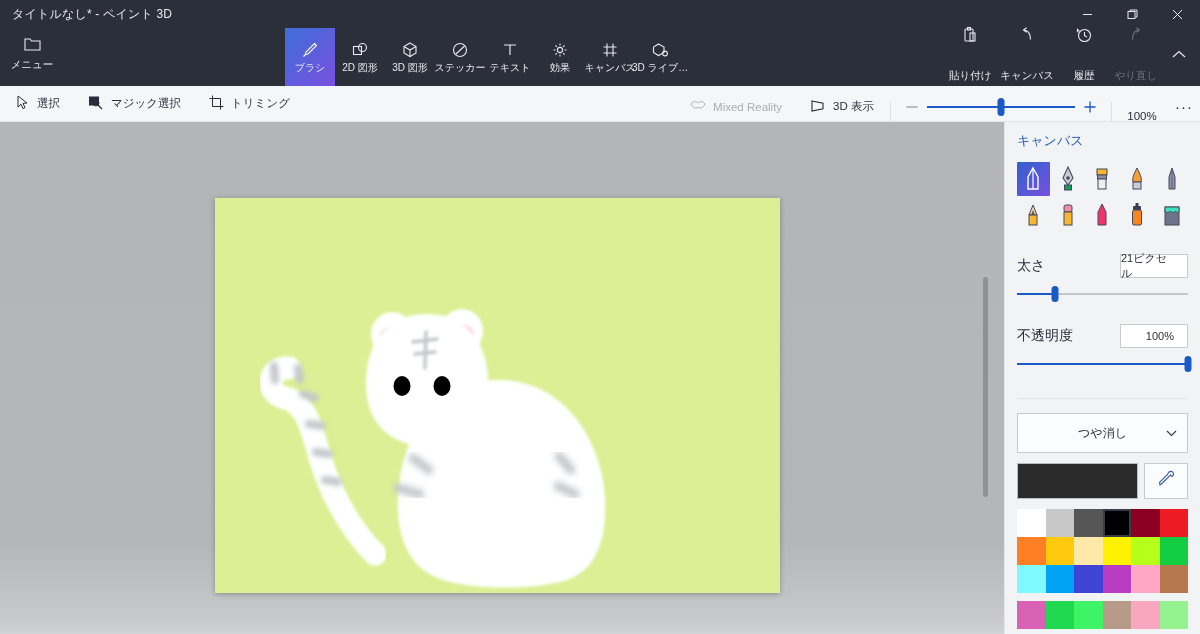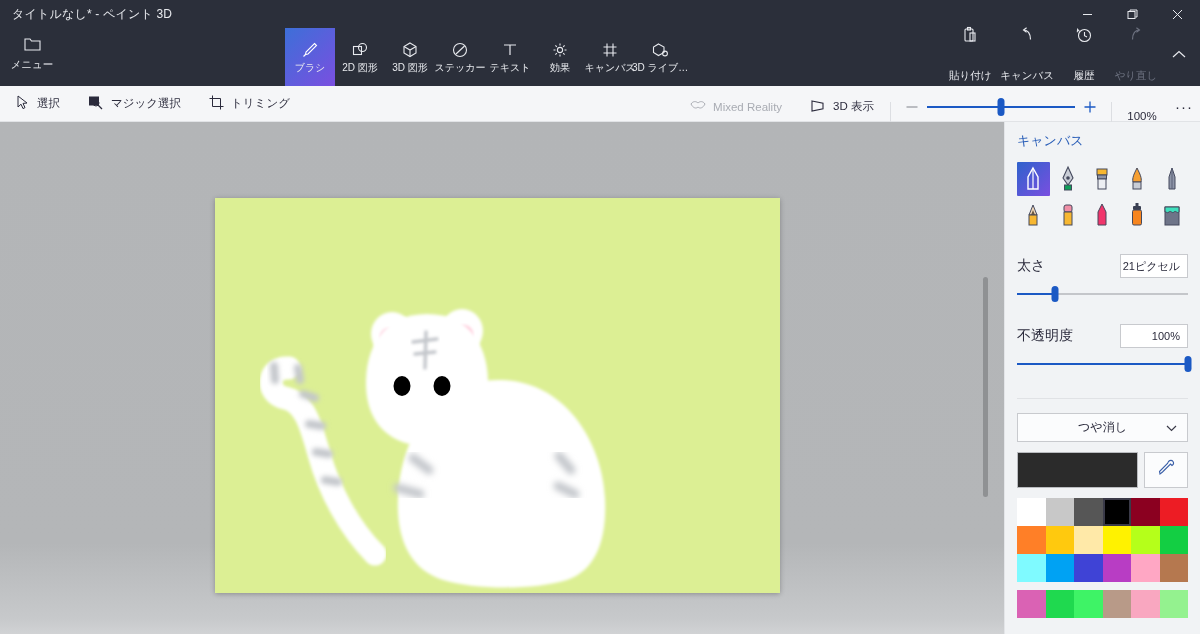--- a/index.html
+++ b/index.html
@@ -119,31 +119,31 @@
   .brush.selected { background: linear-gradient(135deg,#2f62cc 0%,#7a4fe0 100%); }
 
   .row-lbl {
     display: flex; align-items: center; justify-content: space-between;
     margin-top: 22px; margin-bottom: 8px;
   }
   .row-lbl .lbl { font-size: 14px; color: #2b2b3c; }
   .valbox {
     width: 68px; height: 24px; background: #fff; border: 1px solid #c8cace;
     font-size: 11px; color: #2b2b3c; display: flex; align-items: center;
-    justify-content: flex-end; padding-right: 7px; cursor: text;
+    justify-content: flex-end; padding-right: 13px; cursor: text;
   }
   .slider { height: 16px; position: relative; display: flex; align-items: center; cursor: pointer; }
   .slider .track { position: absolute; left: 0; right: 0; height: 2px; background: #c4c6ca; }
   .slider .fill { position: absolute; left: 0; height: 2px; background: #1b59c4; }
   .slider .knob { position: absolute; width: 7px; height: 16px; border-radius: 4px; background: #1b59c4; transform: translateX(-50%); }
 
   .panel-div { height: 1px; background: #e0e2e5; margin: 26px 0 14px 0; }
 
   .dropdown {
-    height: 29px; background: #fbfcfd; border: 1px solid #c8cace;
+    height: 40px; background: #fbfcfd; border: 1px solid #c8cace;
     display: flex; align-items: center; justify-content: center;
     font-size: 12px; color: #2b2b3c; position: relative; cursor: pointer; text-align: center;
   }
   .dropdown .chev { position: absolute; right: 10px; color: #3a3a48; }
 
   .colorrow { display: flex; gap: 6px; margin-top: 10px; }
   .current-color {
     flex: 1; height: 36px; background: #2b2b2b; border: 1px solid #b9bbbf; cursor: pointer;
   }
   .picker {

